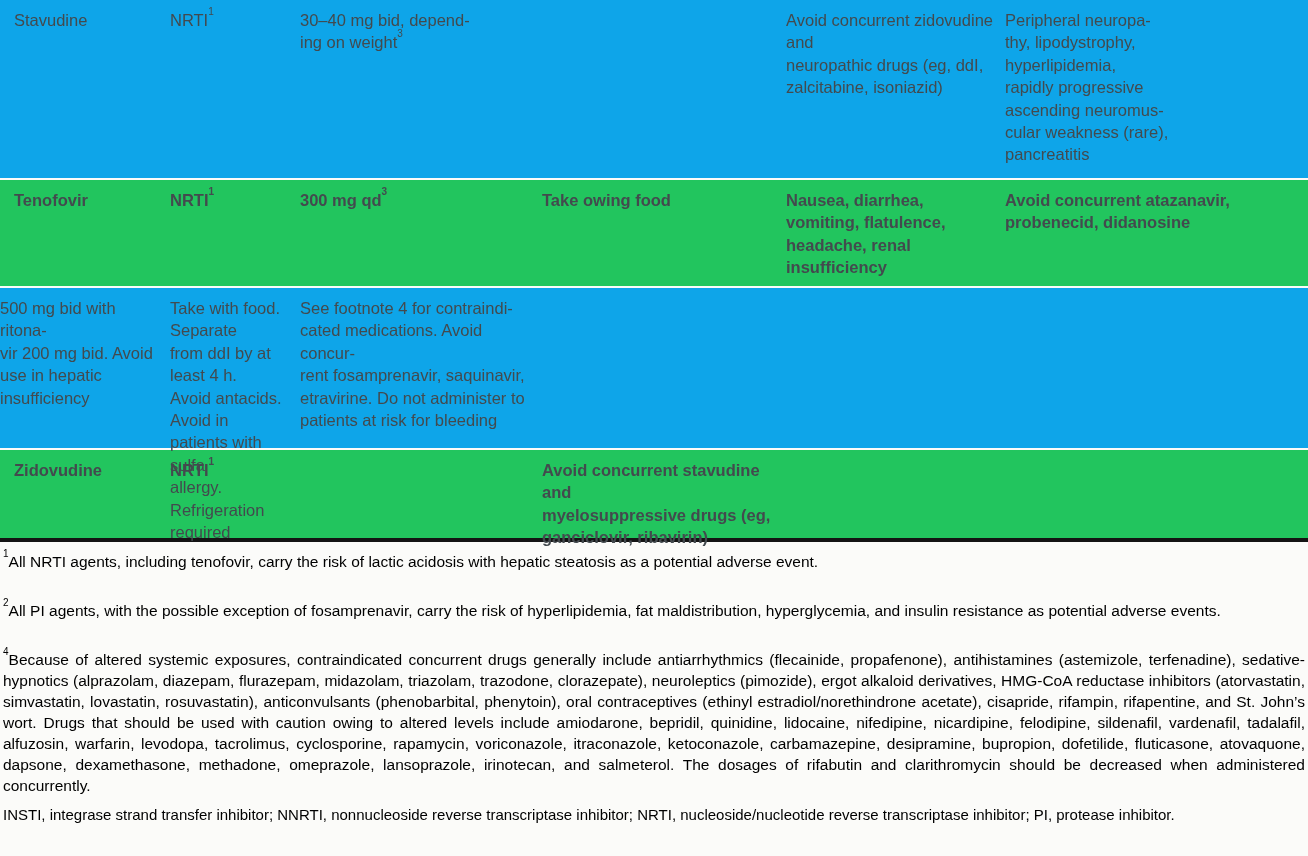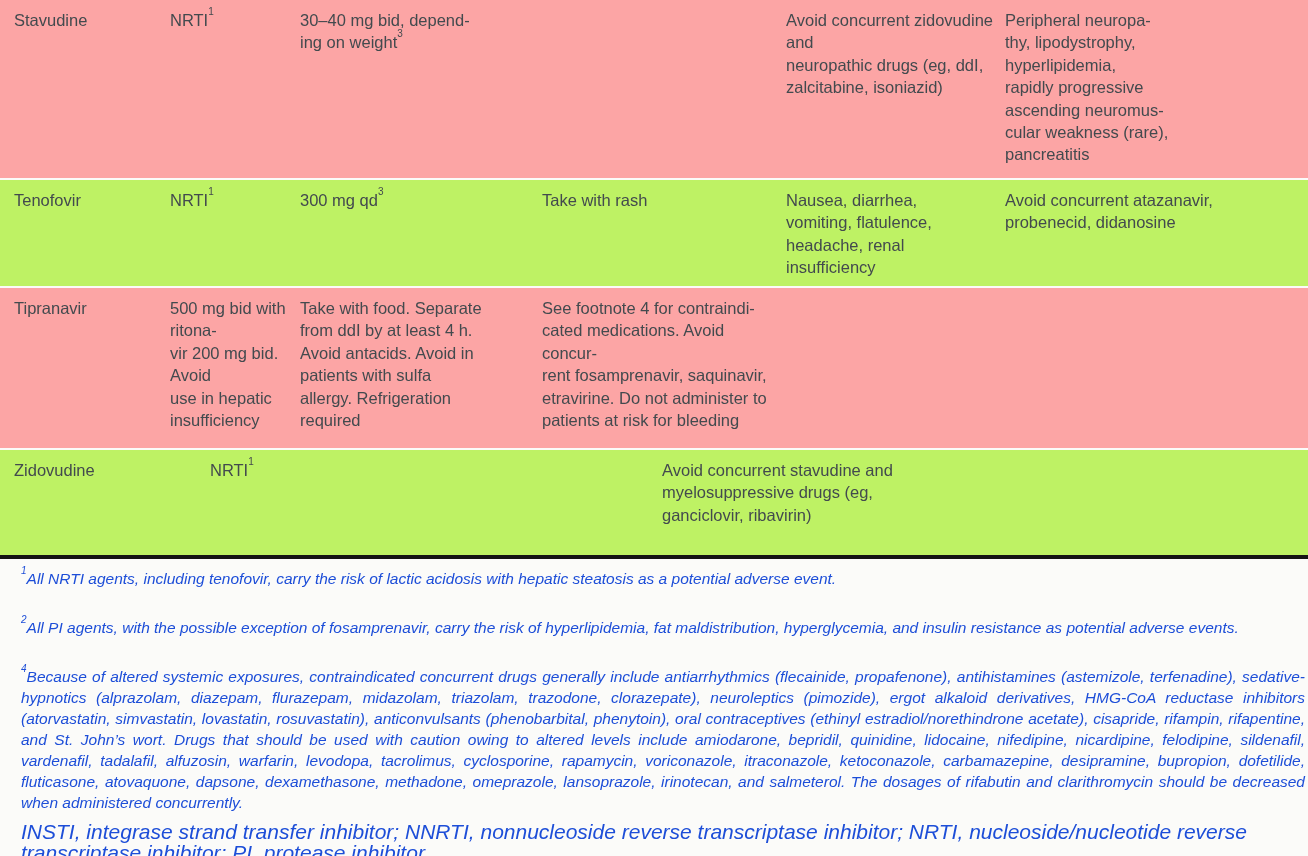--- a/index.html
+++ b/index.html
@@ -16,49 +16,48 @@
   .drug-table { width: 1308px; }
   .trow {
     display: grid;
     grid-template-columns: 170px 130px 242px 244px 219px 1fr;
     width: 100%;
     color: #434a4e;
     font-size: 16.5px;
     line-height: 22.4px;
     border-bottom: 2px solid #fbfbf9;
   }
-  .trow.light { background: #fca5a5; }
-  .trow.dark  { background: #bef264; }
+  .trow.light { background: #0ea5e9; }
+  .trow.dark  { background: #22c55e; font-weight: bold; }
   .trow.r1 { height: 180px; }
   .trow.r2 { height: 108px; }
   .trow.r3 { height: 162px; }
-  .trow.r4 { height: 105px; border-bottom: none; gap: 40px; }
+  .trow.r4 { height: 88px; border-bottom: none; }
   .cell { padding: 9px 12px 0 0; }
   .cell.c-drug { padding-left: 14px; }
   .cell span.txt { white-space: pre-line; }
   .cell sup, .fn sup {
     font-size: 10px;
     position: relative;
     top: -5px;
     line-height: 0;
   }
   .black-bar { height: 4px; background: #141414; width: 1308px; }
 
   
   .footnotes {
-    padding: 9px 3px 0 21px;
-    color: #1d4ed8;
+    padding: 9px 3px 0 3px;
+    color: #000000;
     font-size: 15.5px;
     line-height: 21px;
-    font-style: italic;
   }
   .fn { margin-bottom: 8px; }
   .fn.justify { text-align: justify; margin-top: 28px; }
   .fn sup { top: -4px; }
-  .abbrev-line { margin-top: 4px; font-size: 21px; }
+  .abbrev-line { margin-top: 4px; font-size: 15px; }
 </style>
 </head>
 <body>
 
 <div class="page">
 
   <div class="drug-table">
 
     <div class="trow light r1">
       <div class="cell c-drug"><span class="txt">Stavudine</span></div>
@@ -75,31 +74,30 @@
 rapidly progressive
 ascending neuromus-
 cular weakness (rare),
 pancreatitis</span></div>
     </div>
 
     <div class="trow dark r2">
       <div class="cell c-drug"><span class="txt">Tenofovir</span></div>
       <div class="cell"><span class="txt">NRTI</span><sup>1</sup></div>
       <div class="cell"><span class="txt">300 mg qd</span><sup>3</sup></div>
-      <div class="cell"><span class="txt">Take with rash</span></div>
+      <div class="cell"><span class="txt">Take owing food</span></div>
       <div class="cell"><span class="txt">Nausea, diarrhea,
 vomiting, flatulence,
 headache, renal
 insufficiency</span></div>
       <div class="cell"><span class="txt">Avoid concurrent atazanavir,
 probenecid, didanosine</span></div>
     </div>
 
     <div class="trow light r3">
-      <div class="cell c-drug"><span class="txt">Tipranavir</span></div>
       <div class="cell"><span class="txt">500 mg bid with ritona-
 vir 200 mg bid. Avoid
 use in hepatic
 insufficiency</span></div>
       <div class="cell"><span class="txt">Take with food. Separate
 from ddI by at least 4 h.
 Avoid antacids. Avoid in
 patients with sulfa
 allergy. Refrigeration
 required</span></div>

